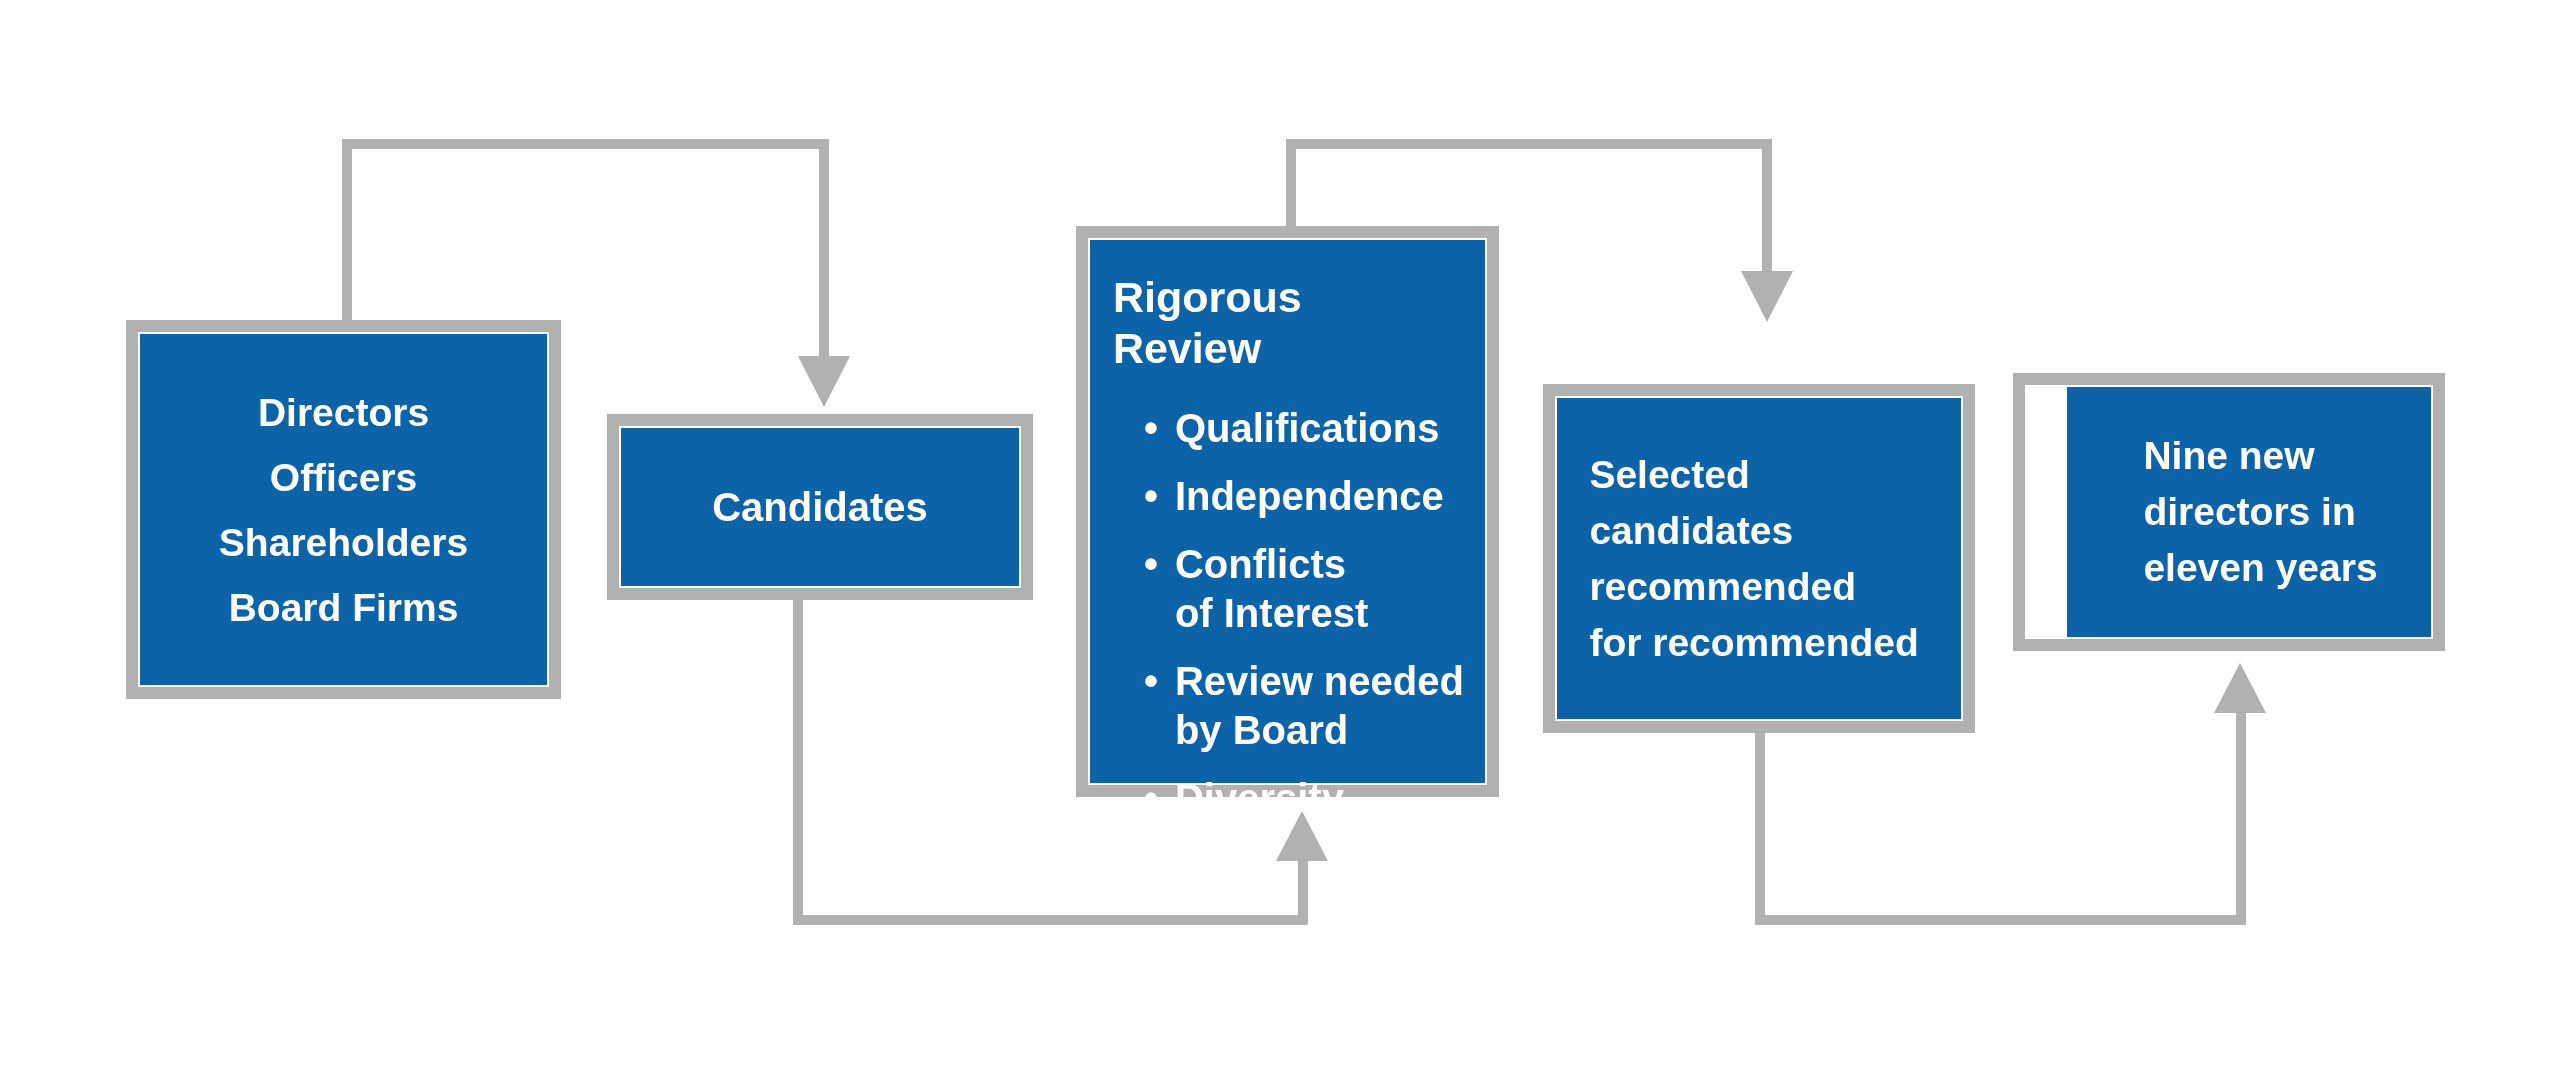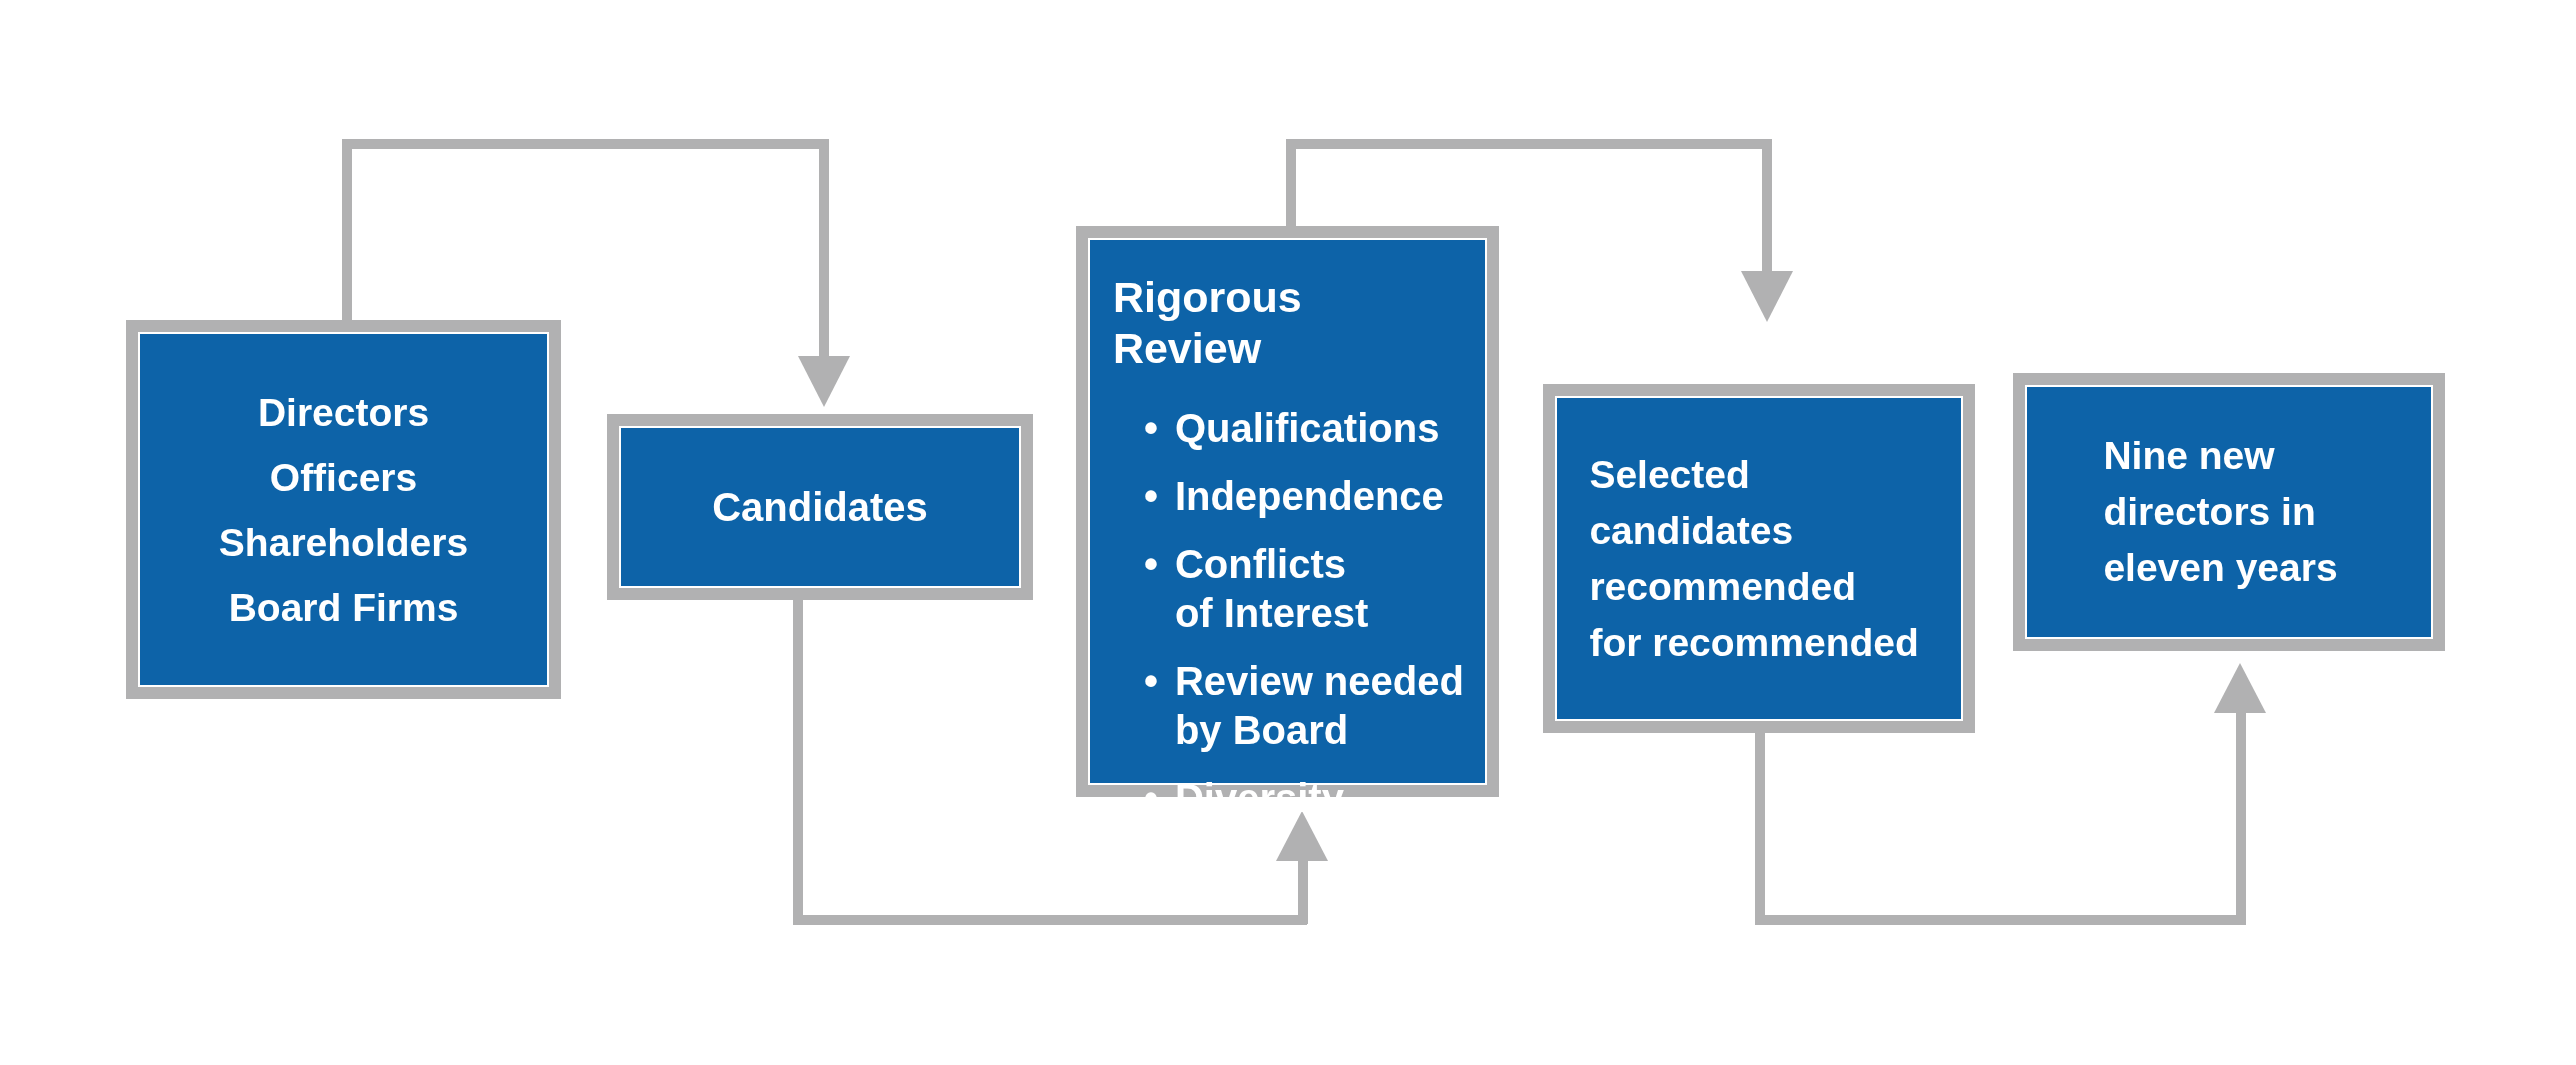--- a/index.html
+++ b/index.html
@@ -53,21 +53,21 @@
   .review-title      { font-size: 43px; line-height: 51px; margin: 0 14px 30px 0; }
   .bullet-list       { margin-left: 31px; }
   .bullet-item       { display: flex; margin-bottom: 19px; font-size: 40px; line-height: 49px; }
   .bullet-dot        { flex: none; width: 31px; }
   .bullet-lines      { }
 
   #box-selected        { left: 1543px; top: 336px; width: 432px; height: 349px; margin-top: 48px; }
   #box-selected .fill  { font-size: 39px; line-height: 56px; padding-left: 32px; box-sizing: border-box; }
 
   #box-outcome         { left: 2013px; top: 373px; width: 432px; height: 278px; }
-  #box-outcome .fill   { font-size: 39px; line-height: 56px; padding-left: 76px; box-sizing: border-box; }
+  #box-outcome .fill   { font-size: 39px; line-height: 56px; padding-left: 76px; box-sizing: border-box; margin-left: 40px; }
 
   
   .seg { position: absolute; background: #B1B1B2; }
   .head { position: absolute; width: 0; height: 0; }
   .head-down {
     border-left: 26px solid transparent;
     border-right: 26px solid transparent;
     border-top: 51px solid #B1B1B2;
   }
   .head-up {

